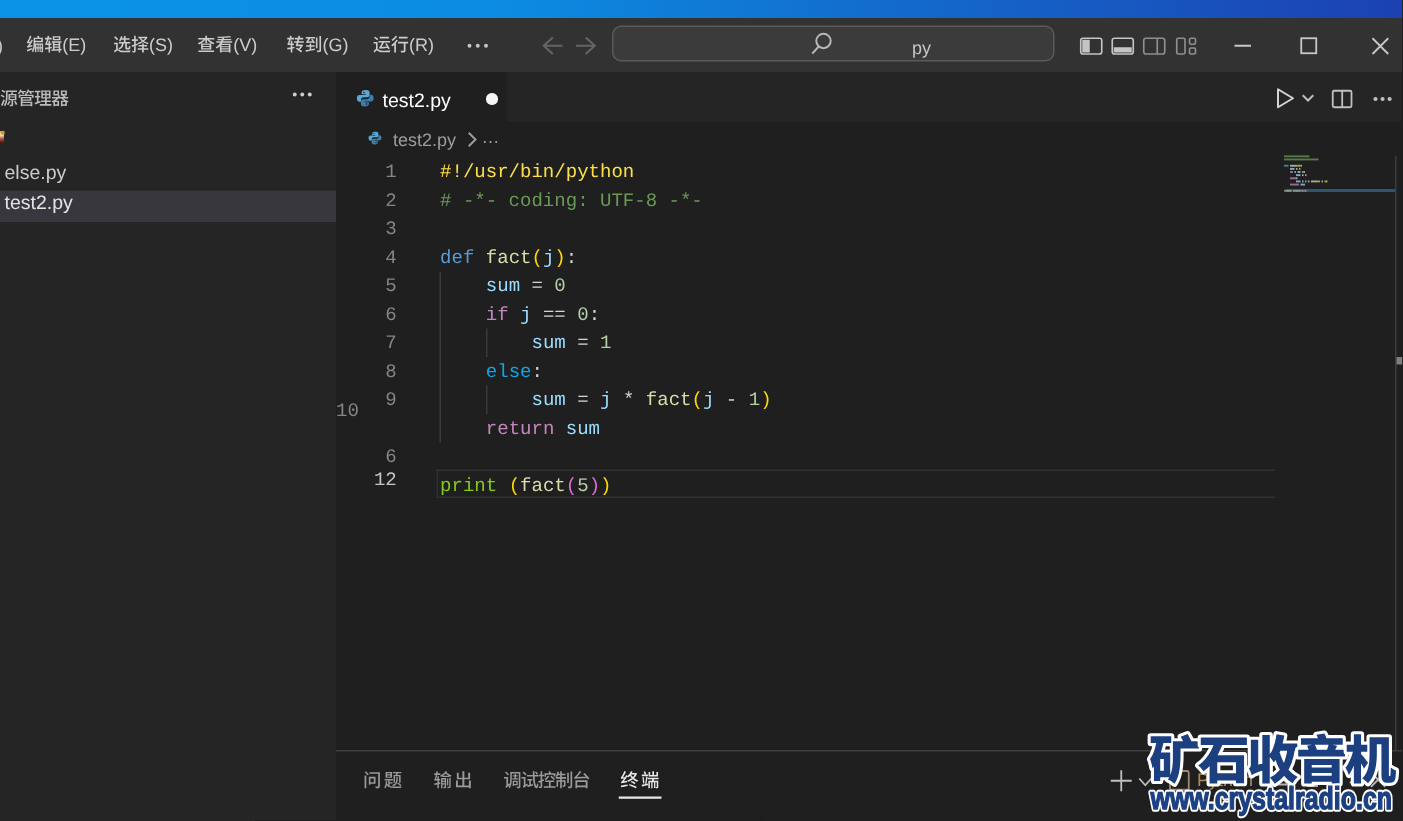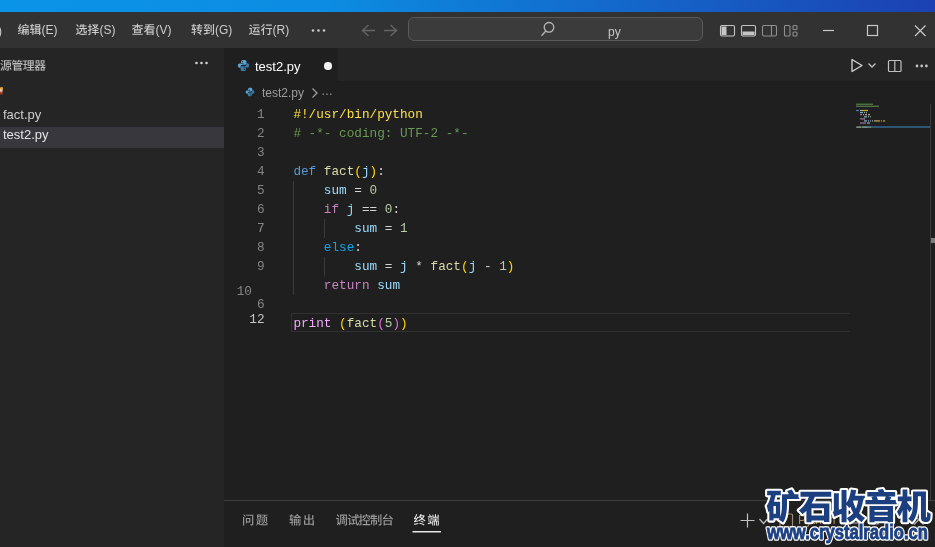--- a/index.html
+++ b/index.html
@@ -77,21 +77,21 @@
         <linearGradient id="fgrad" x1="0" y1="0" x2="0" y2="1">
           <stop offset="0" stop-color="#e8b45a"></stop>
           <stop offset="0.35" stop-color="#f2e3cd"></stop>
           <stop offset="0.7" stop-color="#b5452e"></stop>
           <stop offset="1" stop-color="#5f1d16"></stop>
         </linearGradient>
       </defs>
     </svg>
     <div class="abs" style="left:0;top:127px;width:224px;height:20.5px;background:#37373d;"></div>
     <div class="abs" style="left:3px;top:126.5px;font-size:13px;color:#e4e4e4;">test2.py</div>
-    <div class="abs" style="left:3px;top:106.5px;font-size:13px;color:#cccccc;">fact.py</div>
+    <div class="abs" style="left:3px;top:106.5px;font-size:13px;color:#cccccc;">else.py</div>
     <div class="abs" style="left:224px;top:48px;width:711px;height:32.5px;background:#252526;"></div>
     <div class="abs" style="left:224px;top:48px;width:114px;height:32.5px;background:#1f1f1f;"></div>
     <svg class="abs" style="left:237px;top:59px;" width="13" height="13" viewBox="0 0 16 16">
       <path fill="#5aa7d7" d="M7.9 1.2c-1.6 0-2.9.7-2.9 2v1.6h3.4v.6H3.3c-1.3 0-2.2 1-2.2 2.7 0 1.6.8 2.8 2.1 2.8h1.3V9.2c0-1.2 1-2.1 2.2-2.1h3.0c1 0 1.9-.8 1.9-1.9V3.2c0-1.2-1.1-2-2.4-2zm-1 1.4a.66.66 0 1 1 0 1.33.66.66 0 0 1 0-1.33z"></path>
       <path fill="#3c7ca8" d="M8.1 14.8c1.6 0 2.9-.7 2.9-2v-1.6H7.6v-.6h5.1c1.3 0 2.2-1 2.2-2.7 0-1.6-.8-2.8-2.1-2.8h-1.3v1.7c0 1.2-1 2.1-2.2 2.1h-3c-1 0-1.9.8-1.9 1.9v2c0 1.2 1.1 2 2.4 2zm1-1.4a.66.66 0 1 1 0-1.33.66.66 0 0 1 0 1.33z"></path>
     </svg>
     <div class="abs" style="left:255px;top:59px;font-size:13px;color:#ffffff;">test2.py</div>
     <div class="abs" style="left:324px;top:62px;width:7.5px;height:7.5px;border-radius:50%;background:#f5f5f5;"></div>
     <svg class="abs" style="left:845px;top:55px;" width="90" height="22" viewBox="0 0 90 22">
 <path d="M7 4.5 L17 10.5 L7 16.5 Z" fill="none" stroke="#d4d4d4" stroke-width="1.3" stroke-linejoin="round"></path>
@@ -117,39 +117,39 @@
     <div class="abs" style="left:321px;top:84px;font-size:12px;color:#9d9d9d;">…</div>
     <div style="position:absolute;top:104.5px;left:224px;width:40.5px;text-align:right;font-family:'Liberation Mono',monospace;font-size:12.7px;line-height:19.0px;color:#858585;">1</div>
     <div style="position:absolute;top:123.5px;left:224px;width:40.5px;text-align:right;font-family:'Liberation Mono',monospace;font-size:12.7px;line-height:19.0px;color:#858585;">2</div>
     <div style="position:absolute;top:142.5px;left:224px;width:40.5px;text-align:right;font-family:'Liberation Mono',monospace;font-size:12.7px;line-height:19.0px;color:#858585;">3</div>
     <div style="position:absolute;top:161.5px;left:224px;width:40.5px;text-align:right;font-family:'Liberation Mono',monospace;font-size:12.7px;line-height:19.0px;color:#858585;">4</div>
     <div style="position:absolute;top:180.5px;left:224px;width:40.5px;text-align:right;font-family:'Liberation Mono',monospace;font-size:12.7px;line-height:19.0px;color:#858585;">5</div>
     <div style="position:absolute;top:199.5px;left:224px;width:40.5px;text-align:right;font-family:'Liberation Mono',monospace;font-size:12.7px;line-height:19.0px;color:#858585;">6</div>
     <div style="position:absolute;top:218.5px;left:224px;width:40.5px;text-align:right;font-family:'Liberation Mono',monospace;font-size:12.7px;line-height:19.0px;color:#858585;">7</div>
     <div style="position:absolute;top:237.5px;left:224px;width:40.5px;text-align:right;font-family:'Liberation Mono',monospace;font-size:12.7px;line-height:19.0px;color:#858585;">8</div>
     <div style="position:absolute;top:256.5px;left:224px;width:40.5px;text-align:right;font-family:'Liberation Mono',monospace;font-size:12.7px;line-height:19.0px;color:#858585;">9</div>
-    <div style="position:absolute;top:282px;left:224px;width:40.5px;text-align:center;font-family:'Liberation Mono',monospace;font-size:12.7px;line-height:19.0px;color:#858585;">10</div>
+    <div style="position:absolute;top:264px;left:224px;width:40.5px;text-align:left;font-family:'Liberation Mono',monospace;font-size:12.7px;line-height:19.0px;color:#858585;">10</div>
     <div style="position:absolute;top:294.5px;left:224px;width:40.5px;text-align:right;font-family:'Liberation Mono',monospace;font-size:12.7px;line-height:19.0px;color:#858585;">6</div>
     <div style="position:absolute;top:310px;left:224px;width:40.5px;text-align:right;font-family:Liberation Mono, monospace;font-size:12.7px;line-height:19.0px;color:#c6c6c6;">12</div>
     <div class="abs" style="left:290.5px;top:312.5px;width:559.5px;height:19px;border-top:1px solid #313131;border-bottom:1px solid #313131;border-left:1px solid #313131;box-sizing:border-box;"></div>
     <div class="abs" style="left:293px;top:180.5px;width:1px;height:114px;background:#3a3a3a;"></div>
     <div class="abs" style="left:323.8px;top:218.5px;width:1px;height:19px;background:#3a3a3a;"></div>
     <div class="abs" style="left:323.8px;top:256.5px;width:1px;height:19px;background:#3a3a3a;"></div>
     <pre class="abs" style="left:293.4px;top:104.5px;font-family:'Liberation Mono',monospace;font-size:12.7px;line-height:19.0px;"><span style="color:#fde047">#!/usr/bin/python</span>
-<span style="color:#6A9955"># -*- coding: UTF-2 -*-</span>
+<span style="color:#6A9955"># -*- coding: UTF-8 -*-</span>
 
 <span style="color:#569CD6">def</span> <span style="color:#DCDCAA">fact</span><span style="color:#FFD700">(</span><span style="color:#9CDCFE">j</span><span style="color:#FFD700">)</span><span style="color:#d4d4d4">:</span>
     <span style="color:#9CDCFE">sum</span> <span style="color:#d4d4d4">=</span> <span style="color:#B5CEA8">0</span>
     <span style="color:#C586C0">if</span> <span style="color:#9CDCFE">j</span> <span style="color:#d4d4d4">==</span> <span style="color:#B5CEA8">0</span><span style="color:#d4d4d4">:</span>
         <span style="color:#9CDCFE">sum</span> <span style="color:#d4d4d4">=</span> <span style="color:#B5CEA8">1</span>
     <span style="color:#0ea5e9">else</span><span style="color:#d4d4d4">:</span>
         <span style="color:#9CDCFE">sum</span> <span style="color:#d4d4d4">=</span> <span style="color:#9CDCFE">j</span> <span style="color:#d4d4d4">*</span> <span style="color:#DCDCAA">fact</span><span style="color:#FFD700">(</span><span style="color:#9CDCFE">j</span> <span style="color:#d4d4d4">-</span> <span style="color:#B5CEA8">1</span><span style="color:#FFD700">)</span>
     <span style="color:#C586C0">return</span> <span style="color:#9CDCFE">sum</span>
 
-<span style="color:#f0abfc">print</span> <span style="color:#FFD700">(</span><span style="color:#DCDCAA">fact</span><span style="color:#DA70D6">(</span><span style="color:#B5CEA8">5</span><span style="color:#DA70D6">)</span><span style="color:#FFD700">)</span>
+<span style="color:#84cc16">print</span> <span style="color:#FFD700">(</span><span style="color:#DCDCAA">fact</span><span style="color:#DA70D6">(</span><span style="color:#B5CEA8">5</span><span style="color:#DA70D6">)</span><span style="color:#FFD700">)</span>
 </pre>
     <svg class="abs" style="left:845px;top:100px;" width="90" height="35" viewBox="0 0 90 35">
       <rect x="12" y="26" width="73" height="2" fill="#2d5674"></rect>
       <rect x="11.0" y="3.60" width="17.0" height="1.25" fill="#6A9955" opacity="0.75"></rect>
       <rect x="11.0" y="5.69" width="23.0" height="1.25" fill="#6A9955" opacity="0.75"></rect>
       <rect x="11.0" y="9.87" width="3.0" height="1.25" fill="#569CD6" opacity="0.75"></rect>
       <rect x="15.0" y="9.87" width="4.0" height="1.25" fill="#DCDCAA" opacity="0.75"></rect>
       <rect x="19.0" y="9.87" width="1.0" height="1.25" fill="#FFD700" opacity="0.75"></rect>
       <rect x="20.0" y="9.87" width="1.0" height="1.25" fill="#9CDCFE" opacity="0.75"></rect>
       <rect x="21.0" y="9.87" width="1.0" height="1.25" fill="#FFD700" opacity="0.75"></rect>

